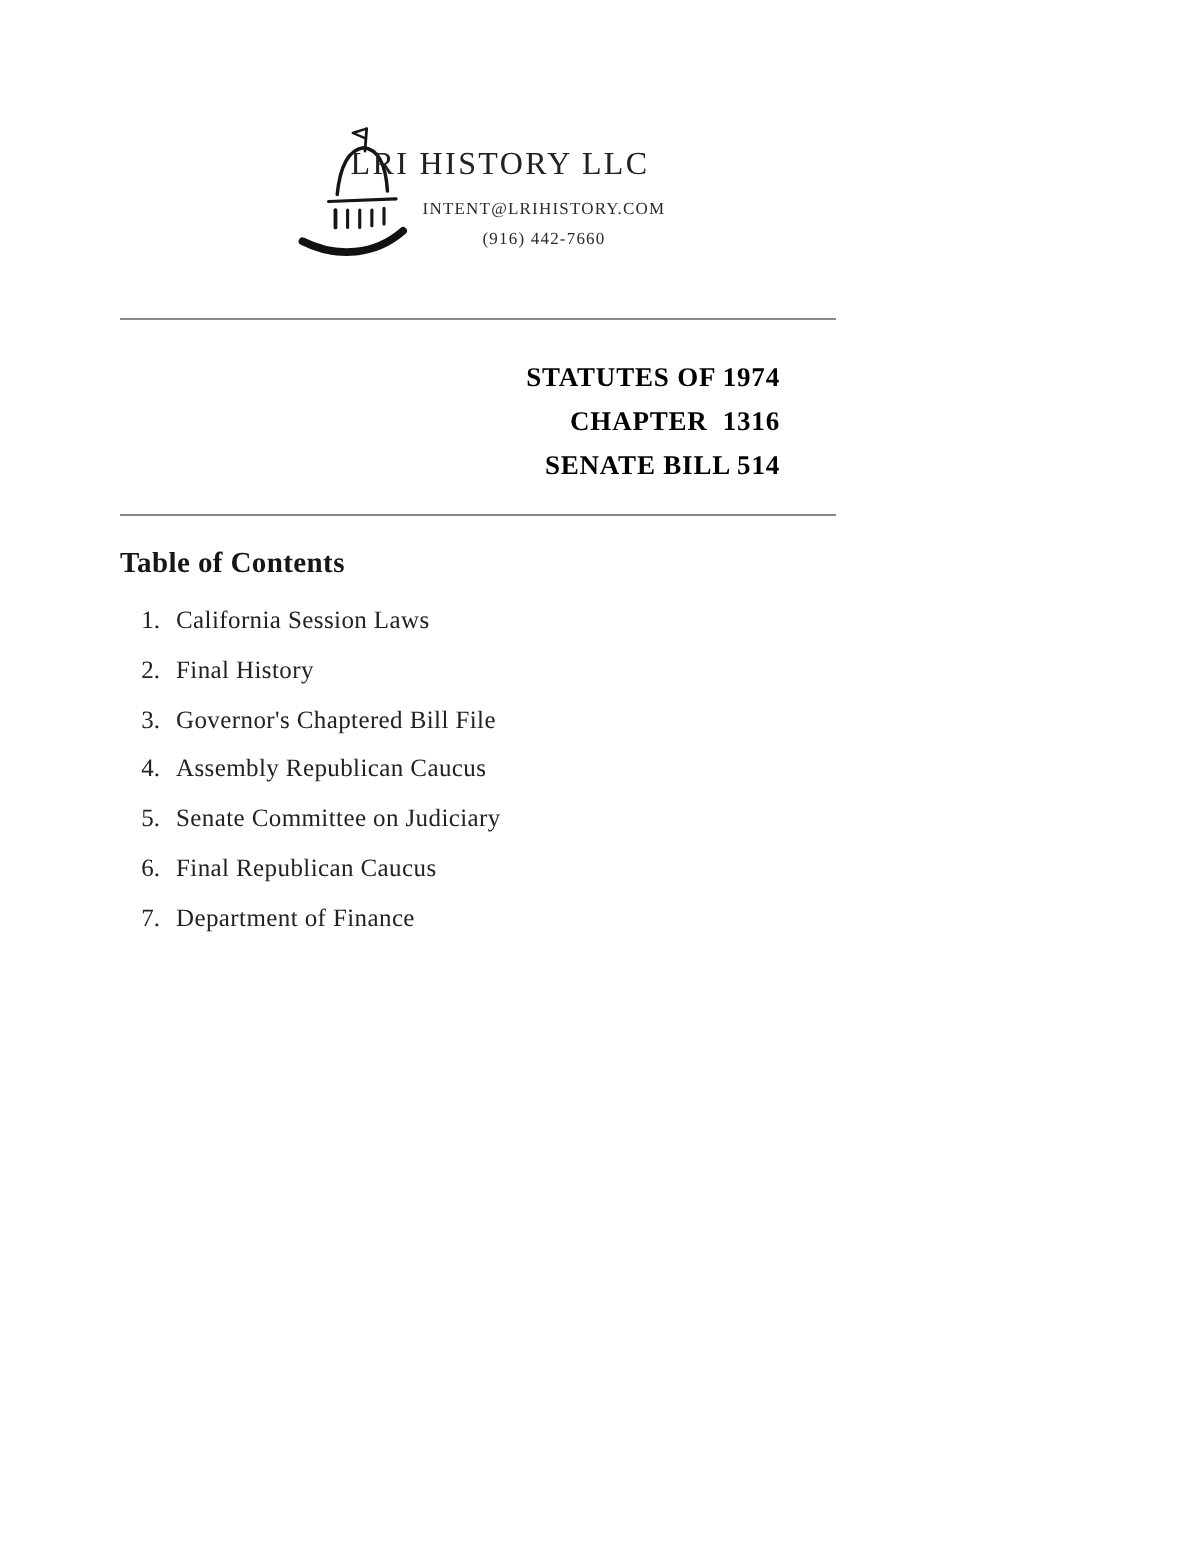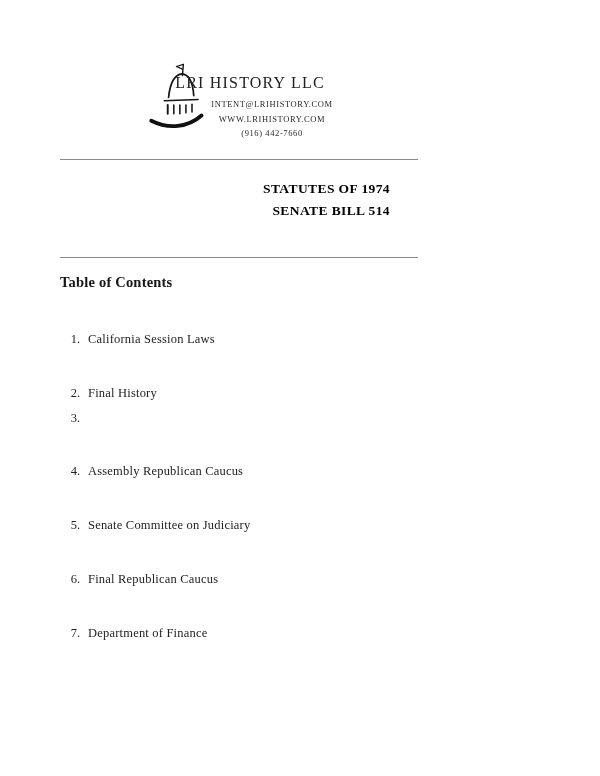--- a/index.html
+++ b/index.html
@@ -97,21 +97,20 @@
     color: #222;
   }
   .toc-num {
     width: 20px;
     text-align: right;
     margin-right: 8px;
     flex: 0 0 auto;
   }
   .toc-label {
     letter-spacing: 0.2px;
-    margin-top: 29px;
   }
 </style>
 </head>
 <body>
 
 <div class="page">
 
   <svg class="logo" viewBox="0 0 80 90" fill="none" xmlns="http://www.w3.org/2000/svg">
 
     <path d="M45 5 L44 18" stroke="#151515" stroke-width="1.6" stroke-linecap="round"></path>
@@ -126,45 +125,46 @@
     <path d="M41 52 L 41 62" stroke="#151515" stroke-width="1.8" stroke-linecap="round"></path>
     <path d="M48 52 L 48 61" stroke="#151515" stroke-width="1.8" stroke-linecap="round"></path>
     <path d="M55 51 L 55 60" stroke="#151515" stroke-width="1.8" stroke-linecap="round"></path>
 
     <path d="M8 70 C 28 80, 50 78, 66 64" stroke="#111" stroke-width="4.5" stroke-linecap="round"></path>
   </svg>
 
   <div class="header-text">
     <div class="company-name">LRI HISTORY LLC</div>
     <div class="contact-line first">INTENT@LRIHISTORY.COM</div>
-    <div class="contact-line">WWW.LRIHISTORY.COM</div>
     <div class="contact-line">(916) 442-7660</div>
   </div>
 
   <div class="rule top"></div>
   <div class="rule bottom"></div>
 
   <div class="title-block">
     <div>STATUTES OF 1974</div>
+    <div>CHAPTER  1316</div>
     <div>SENATE BILL 514</div>
   </div>
 
   <div class="toc-heading">Table of Contents</div>
 
   <div class="toc-list">
     <div class="toc-item">
       <span class="toc-num">1.</span>
       <span class="toc-label">California Session Laws</span>
     </div>
     <div class="toc-item">
       <span class="toc-num">2.</span>
       <span class="toc-label">Final History</span>
     </div>
     <div class="toc-item">
       <span class="toc-num">3.</span>
+      <span class="toc-label">Governor's Chaptered Bill File</span>
     </div>
     <div class="toc-item">
       <span class="toc-num">4.</span>
       <span class="toc-label">Assembly Republican Caucus</span>
     </div>
     <div class="toc-item">
       <span class="toc-num">5.</span>
       <span class="toc-label">Senate Committee on Judiciary</span>
     </div>
     <div class="toc-item">

